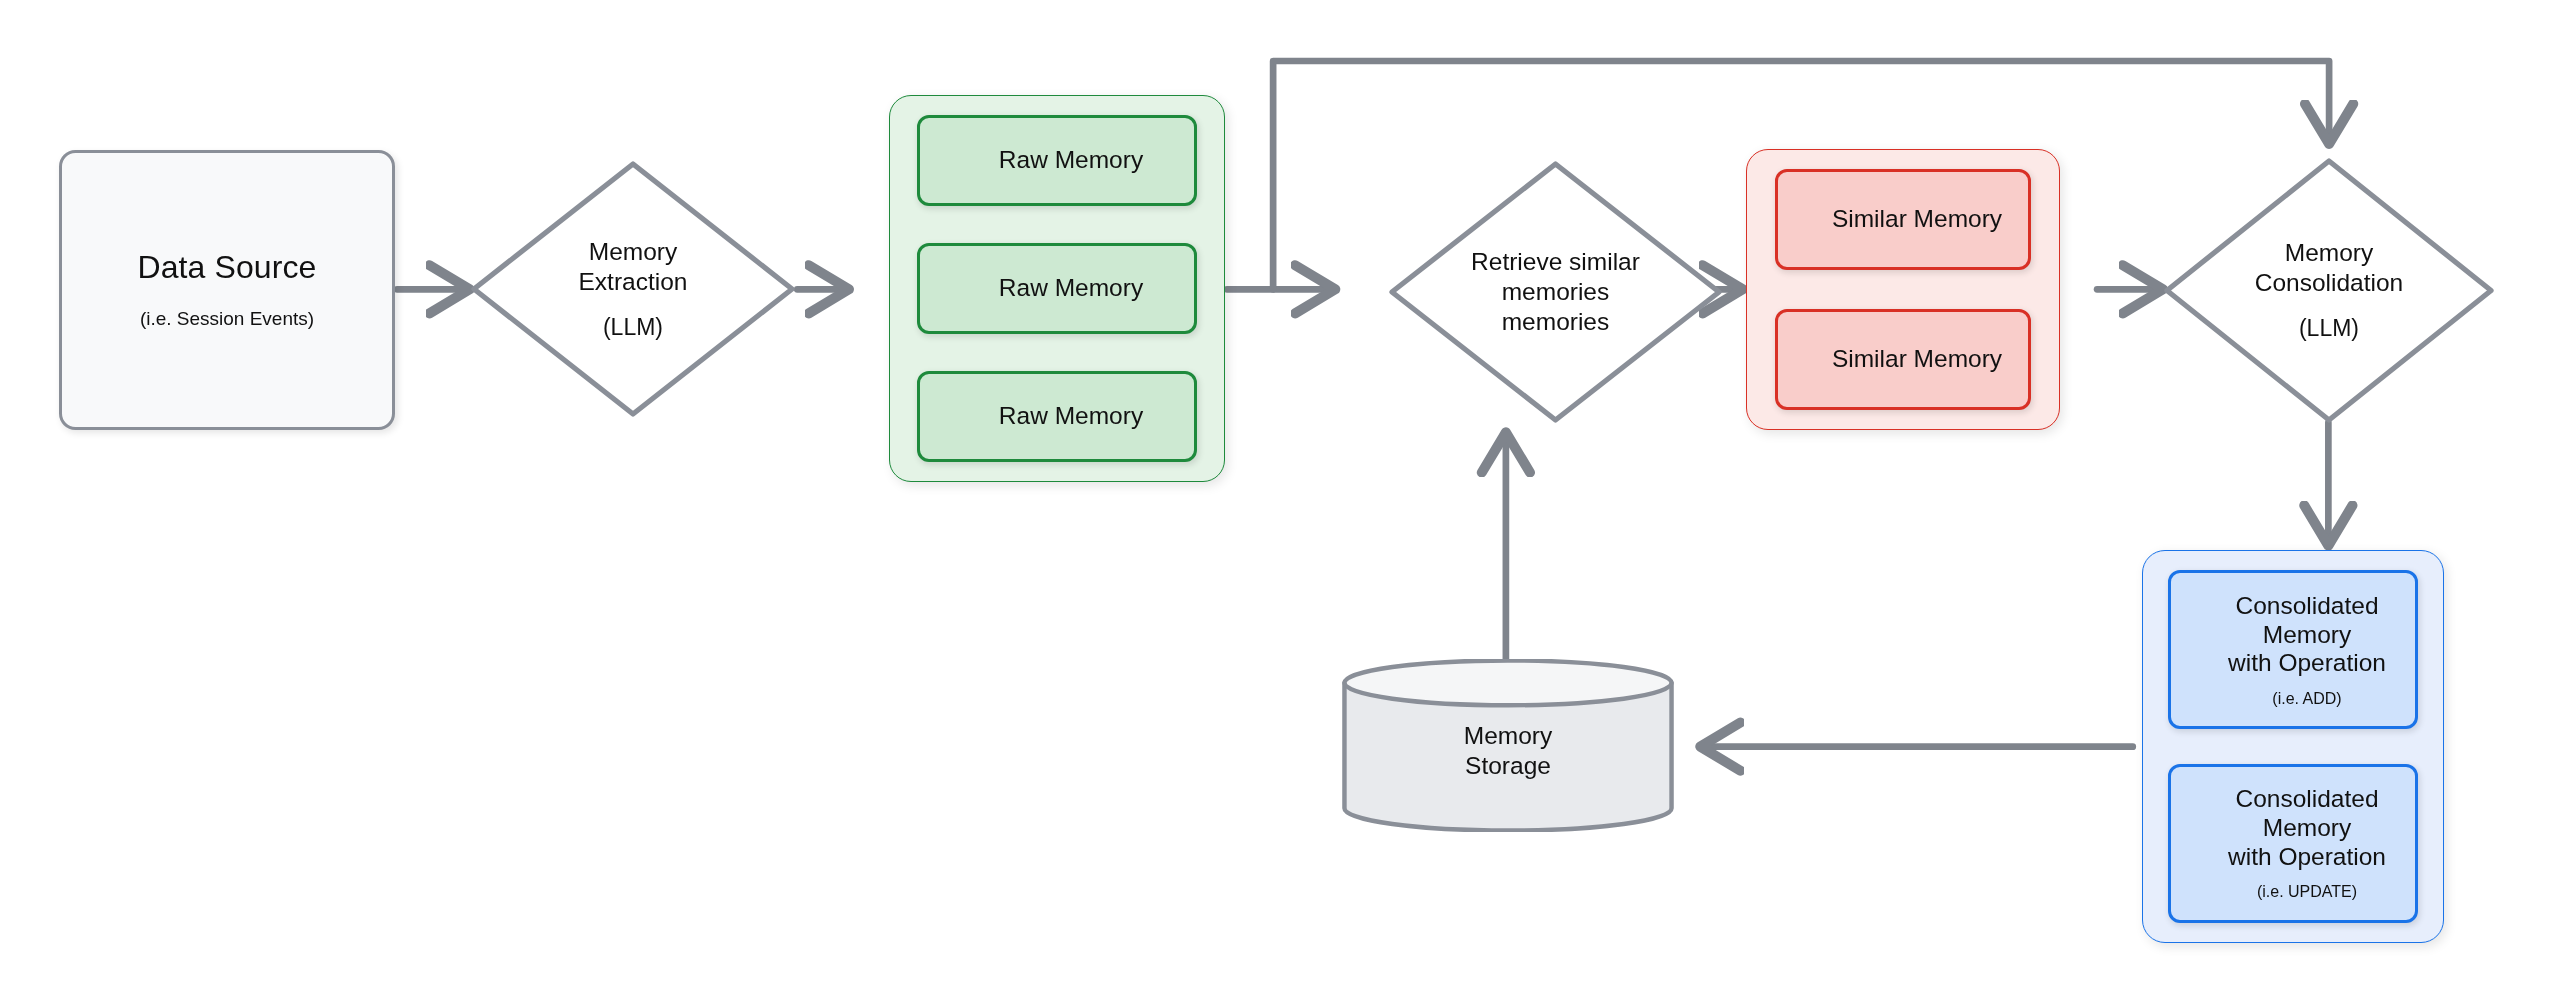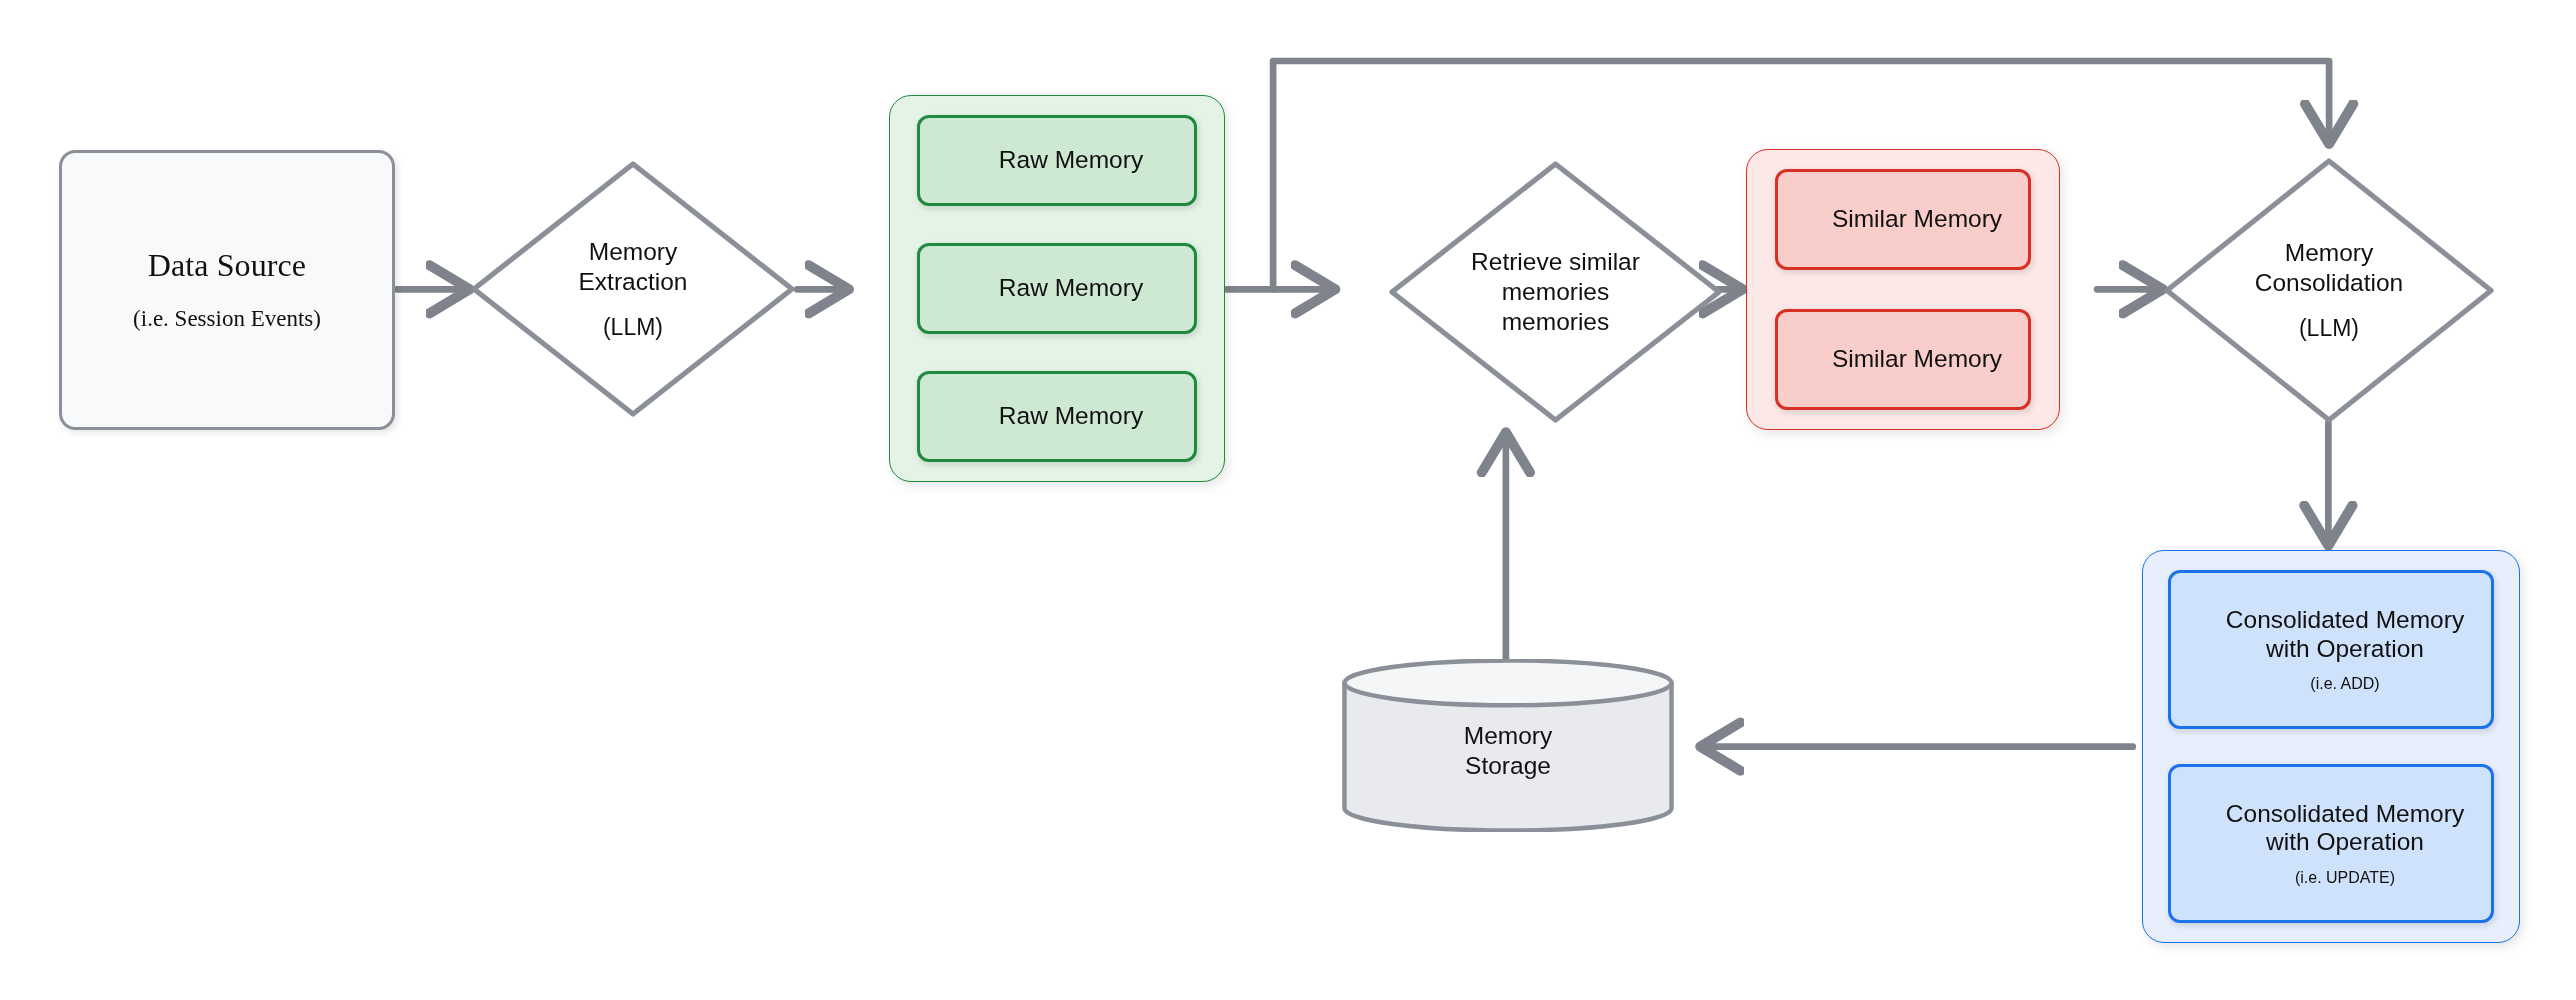--- a/index.html
+++ b/index.html
@@ -30,36 +30,35 @@
   }
   
   .node {
     position: absolute;
     box-sizing: border-box;
     display: flex;
     flex-direction: column;
     align-items: center;
     justify-content: center;
     text-align: center;
-    font-family: Liberation Serif, serif;
   }
   
   .rect-node {
     background: #f8f9fa;
     border: 3px solid #8a8f98;
     border-radius: 16.4px;
     box-shadow: 2.2px 3px 7.4px rgba(0,0,0,0.10);
   }
   .rect-title {
     font-size: 32px;
     line-height: 1.12;
     letter-spacing: 0.1px;
   }
   .rect-sub {
-    font-size: 23px;
+    font-size: 19px;
     line-height: 1.15;
     margin-top: 22px;
   }
   
   .diamond-wrap {
     position: absolute;
   }
   .diamond-shape {
     position: absolute;
     left: 0; top: 0;
@@ -269,21 +268,21 @@
     <svg class="diamond-shape" viewBox="0 0 452 364" preserveAspectRatio="none">
       <path d="M226,8 L444,182 L226,356 L8,182 Z" fill="#ffffff" stroke="#8a8f98" stroke-width="7" stroke-linejoin="round"></path>
     </svg>
     <div class="diamond-label" style="left:11%; width:78%;">
       <div class="diamond-title">Memory</div>
       <div class="diamond-title">Consolidation</div>
       <div class="diamond-sub">(LLM)</div>
     </div>
   </div>
 
-  <div class="group group-blue" style="left:2142px; top:550px; width:378px; height:393px; padding:19.3px 25px;">
+  <div class="group group-blue" style="left:2142px; top:550px; width:302px; height:393px; padding:19.3px 25px;border-radius:23px;">
     <div class="chip chip-blue" style="height:159px;">
       <div class="chip-label">Consolidated Memory</div>
       <div class="chip-label">with Operation</div>
       <div class="chip-sub">(i.e. ADD)</div>
     </div>
     <div class="chip chip-blue" style="height:159px;">
       <div class="chip-label">Consolidated Memory</div>
       <div class="chip-label">with Operation</div>
       <div class="chip-sub">(i.e. UPDATE)</div>
     </div>

